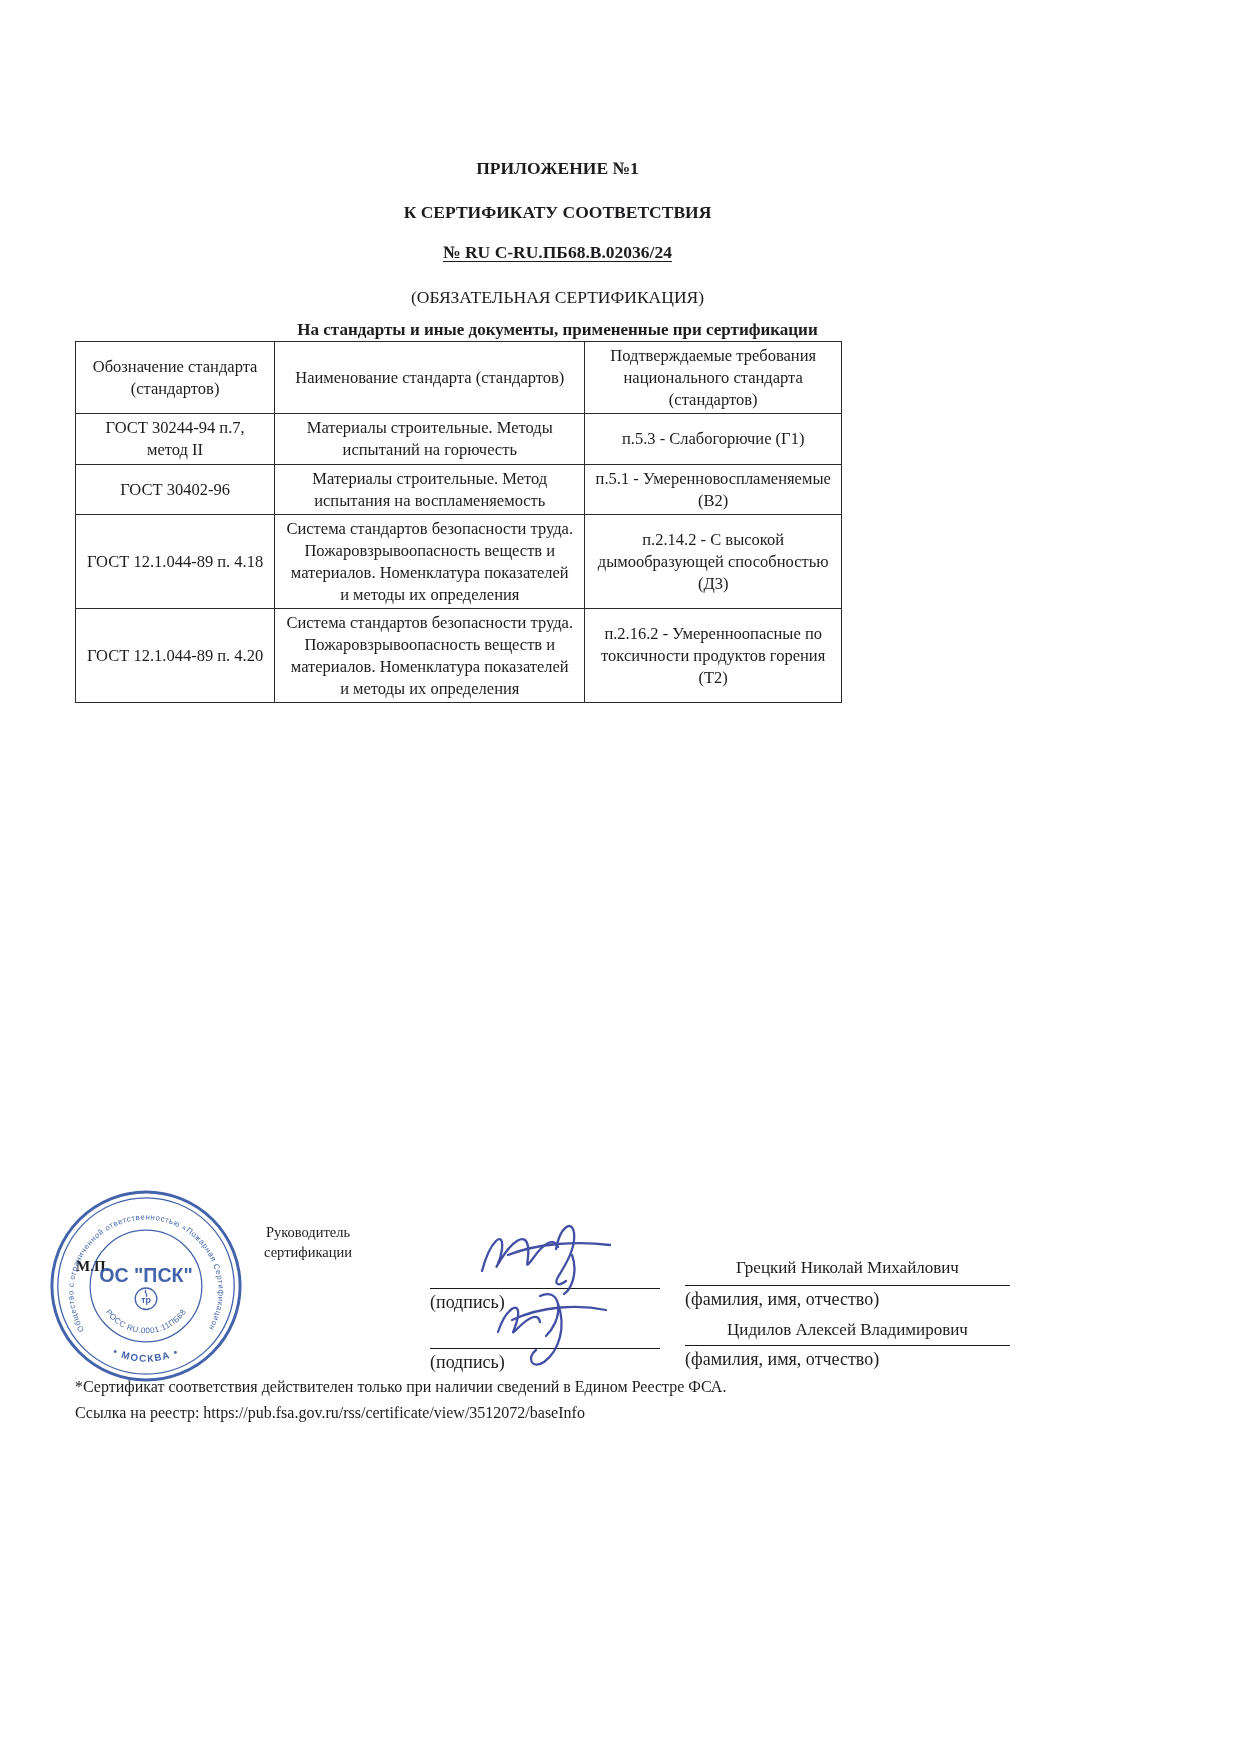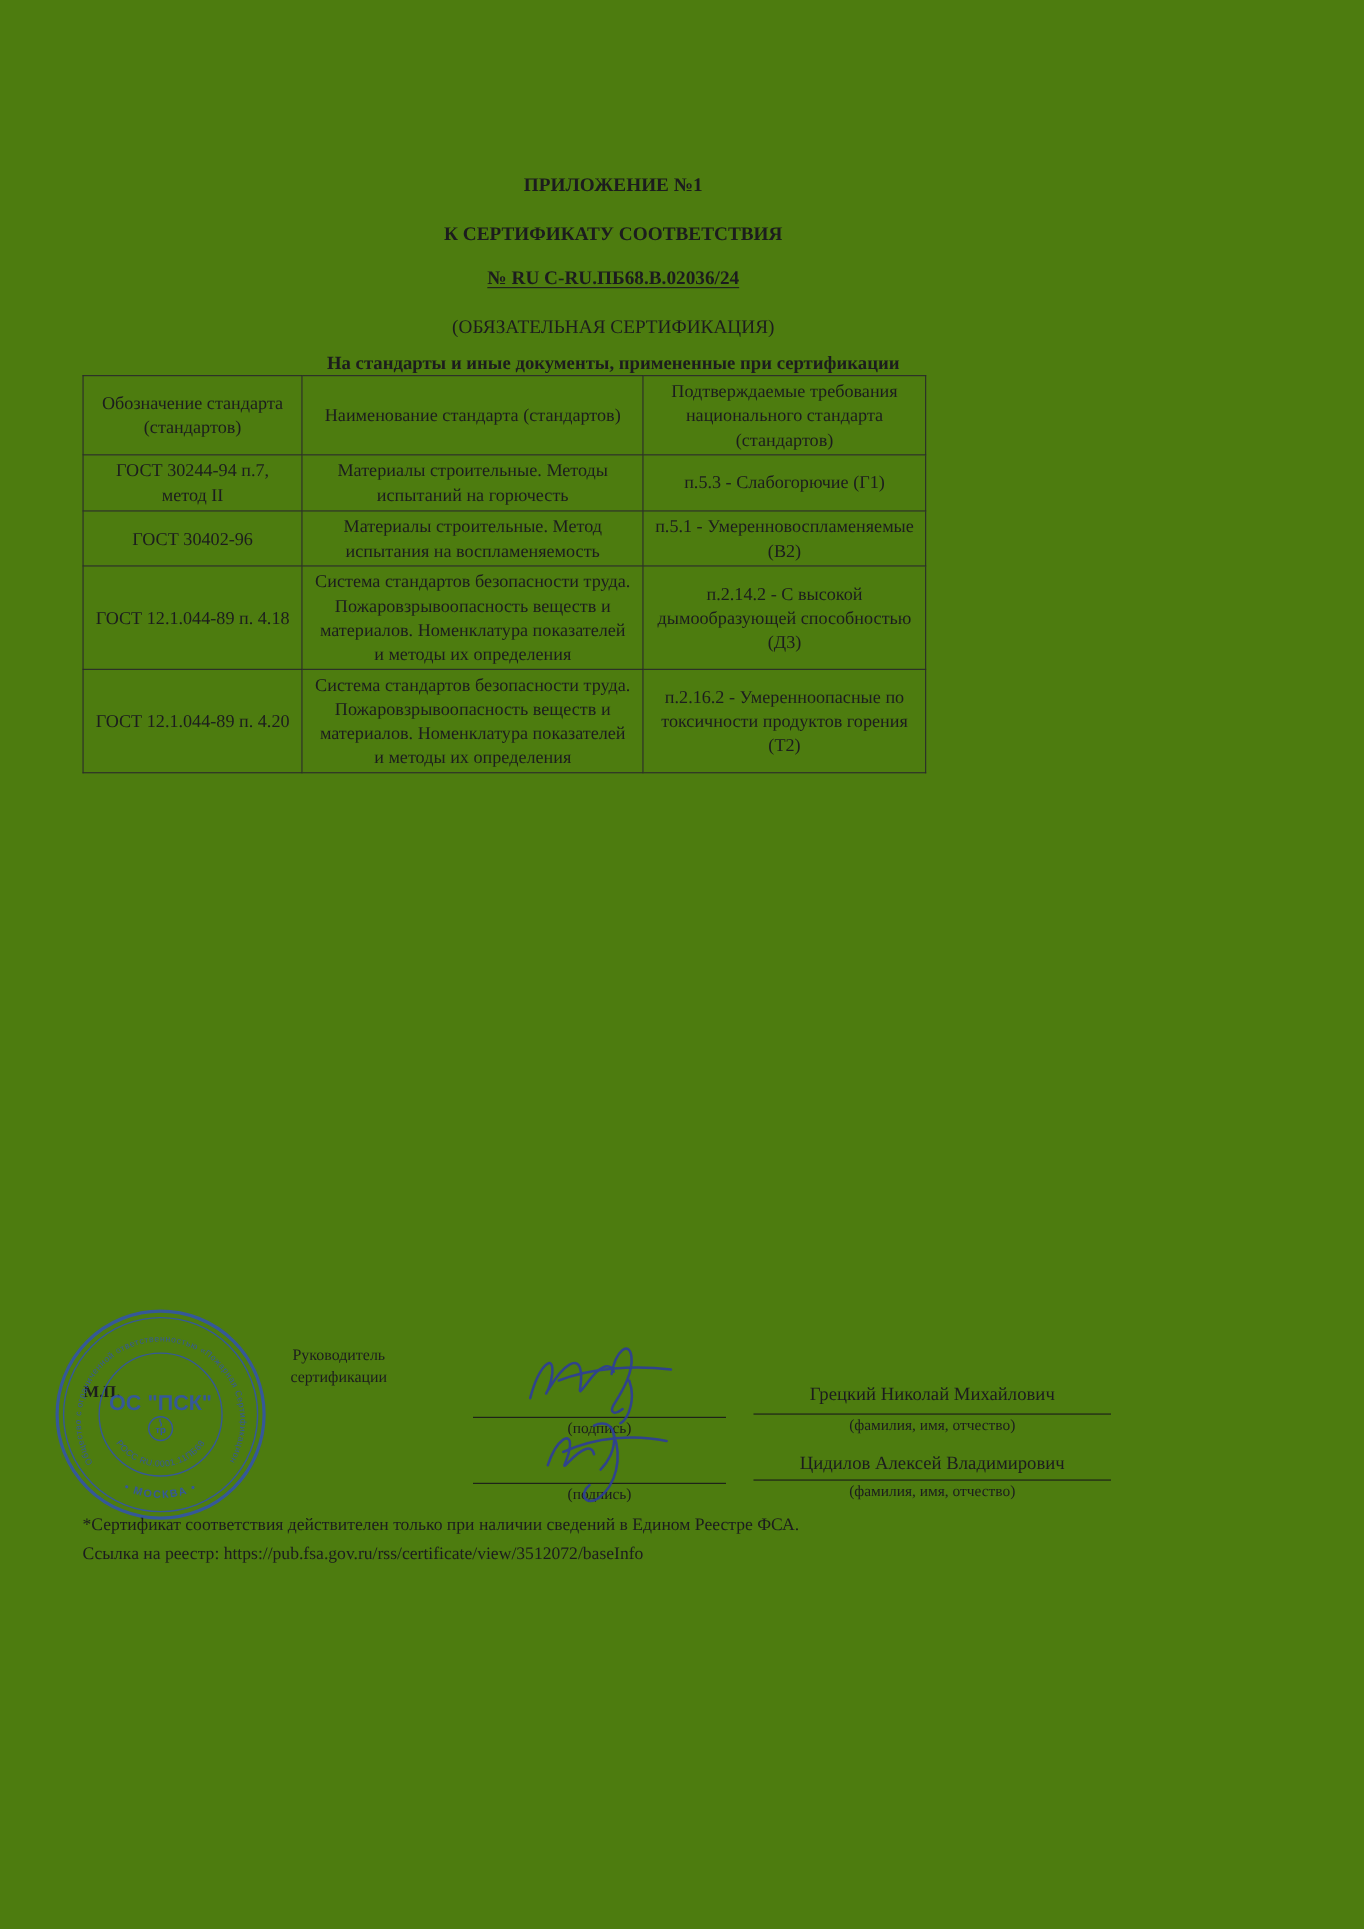--- a/index.html
+++ b/index.html
@@ -1,20 +1,20 @@
 <!DOCTYPE html>
 <html><head>
 <meta charset="utf-8">
 <style>
   * { margin:0; padding:0; box-sizing:border-box; }
   html,body { background:#e8e8e8; }
   body { font-family:"Liberation Serif", serif; color:#1c1c1e; }
   .page {
     position:relative; width:1240px; height:1754px;
-    background:#4d7c0f; margin:0 auto; overflow:hidden;
+    background:#ffffff; margin:0 auto; overflow:hidden;
   }
   .hdr { position:absolute; left:75px; width:965px; text-align:center; font-size:17.5px; }
   .bold { font-weight:bold; }
   .underlined { text-decoration:underline; text-underline-offset:3px; }
 
   
   table.standards {
     position:absolute; left:75px; top:341px; width:767px;
     border-collapse:collapse; table-layout:fixed;
     font-size:16.5px; line-height:1.32;
@@ -22,21 +22,21 @@
   table.standards th, table.standards td {
     border:1.5px solid #2b2b2b; text-align:center; vertical-align:middle;
     padding:3px 10px; font-weight:normal;
   }
   col.c1 { width:26%; } col.c2 { width:40.5%; } col.c3 { width:33.5%; }
 
   
   .abs { position:absolute; }
   .role-block { width:220px; text-align:center; font-size:14.5px; line-height:1.4; }
   .sig-line { border-top:1.6px solid #1a1a1a; }
-  .small-caption { font-size:14px; text-align:center; }
+  .small-caption { font-size:18px; }
   .fio-name { font-size:17px; text-align:center; }
   .mp { font-size:15px;font-weight:bold; }
   .footnote { font-size:16px; }
 
   .stamp-svg { position:absolute; left:48px; top:1188px; width:196px; height:196px; opacity:0.92; }
   .sig-svg { position:absolute; }
 </style>
 </head>
 <body>
 

